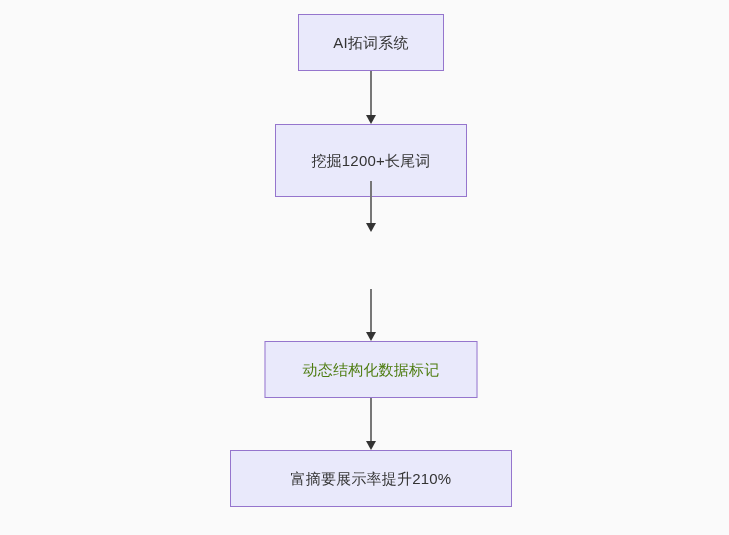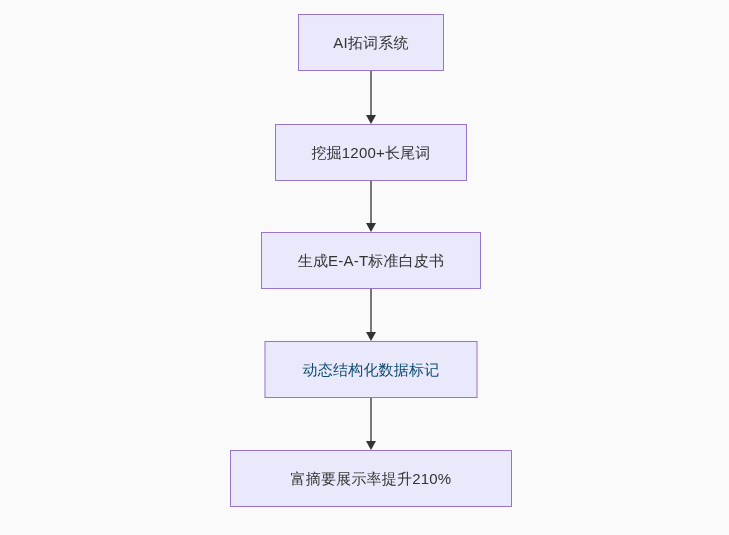--- a/index.html
+++ b/index.html
@@ -75,40 +75,37 @@
 
   <div class="node" id="n1" style="left: 371px; top: 14px; width: 146px; height: 57px; background: rgb(233, 233, 251); border-color: rgb(149, 117, 205);">
     <span class="node-label" style="color: rgb(51, 51, 51);">AI拓词系统</span>
   </div>
 
   <div class="edge" id="e1" style="left: 371px; top: 71px; height: 53px;">
     <div class="edge-line" style="height: 45px; background: rgb(119, 119, 119);"></div>
     <div class="edge-arrow" style="border-top-color: rgb(51, 51, 51);"></div>
   </div>
 
-  <div class="node" id="n2" style="left: 371px; top: 124px; width: 192px; height: 57px; background: rgb(233, 233, 251); border-color: rgb(149, 117, 205);">
+  <div class="node" id="n2" style="left: 371px; top: 124px; width: 192px; height: 73px; background: rgb(233, 233, 251); border-color: rgb(149, 117, 205);">
     <span class="node-label" style="color: rgb(51, 51, 51);">挖掘1200+长尾词</span>
   </div>
 
   <div class="edge" id="e2" style="left: 371px; top: 181px; height: 51px;">
     <div class="edge-line" style="height: 43px; background: rgb(119, 119, 119);"></div>
     <div class="edge-arrow" style="border-top-color: rgb(51, 51, 51);"></div>
   </div>
 
-  <div class="node" id="n3" style="left: 371px; top: 232px; width: 220px; height: 57px; background: rgb(233, 233, 251); border-color: rgb(149, 117, 205);">
-    <span class="node-label" style="color: rgb(51, 51, 51);">生成E-A-T标准白皮书</span>
-  </div>
 
   <div class="edge" id="e3" style="left: 371px; top: 289px; height: 52px;">
     <div class="edge-line" style="height: 44px; background: rgb(119, 119, 119);"></div>
     <div class="edge-arrow" style="border-top-color: rgb(51, 51, 51);"></div>
   </div>
 
   <div class="node" id="n4" style="left: 371px; top: 341px; width: 213px; height: 57px; background: rgb(233, 233, 251); border-color: rgb(149, 117, 205);">
-    <span class="node-label" style="color: #0c4a6e;">动态结构化数据标记</span>
+    <span class="node-label" style="color: #4d7c0f;">动态结构化数据标记</span>
   </div>
 
   <div class="edge" id="e4" style="left: 371px; top: 398px; height: 52px;">
     <div class="edge-line" style="height: 44px; background: rgb(119, 119, 119);"></div>
     <div class="edge-arrow" style="border-top-color: rgb(51, 51, 51);"></div>
   </div>
 
   <div class="node" id="n5" style="left: 371px; top: 450px; width: 282px; height: 57px; background: rgb(233, 233, 251); border-color: rgb(149, 117, 205);">
     <span class="node-label" style="color: rgb(51, 51, 51);">富摘要展示率提升210%</span>
   </div>

